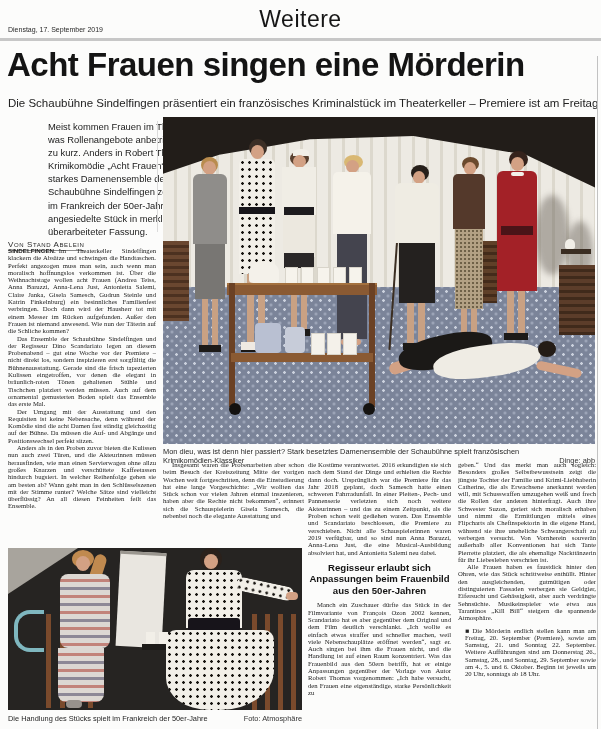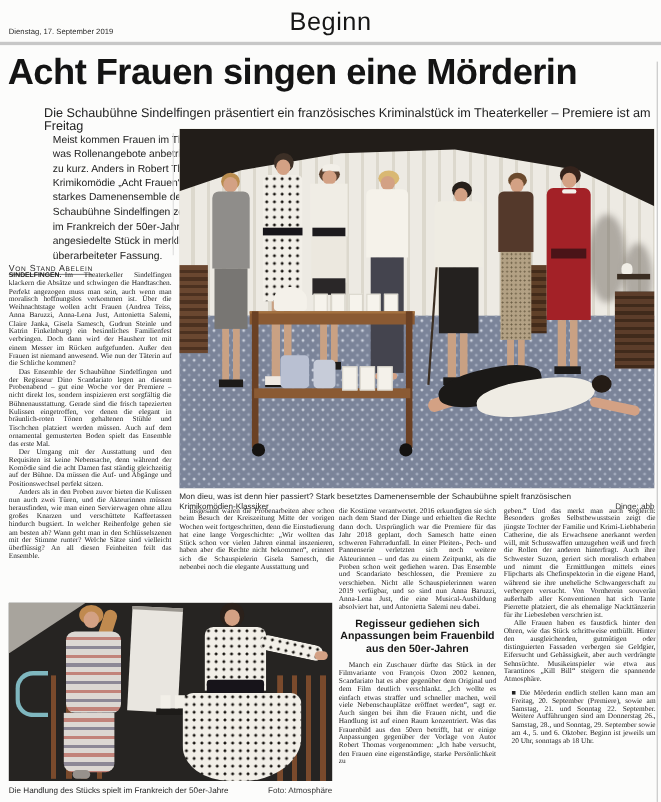--- a/index.html
+++ b/index.html
@@ -6,21 +6,21 @@
   body{width:601px;height:729px;background:#fcfcfb;position:relative;overflow:hidden;
        font-family:"Liberation Sans",sans-serif;color:#1e1e1e;}
   
   .issue-date{position:absolute;left:8px;top:26px;font-size:7px;color:#2a2a2a;}
   .section-title{position:absolute;left:0;top:6px;width:601px;text-align:center;
        font-size:23px;font-weight:400;color:#161616;letter-spacing:.5px;}
   .header-rule{position:absolute;left:0;top:38px;width:601px;height:3px;background:#c7c7c7;}
   
   h1{position:absolute;left:7px;top:48px;margin:0;font-size:33px;line-height:1.05;
        font-weight:700;letter-spacing:-.5px;color:#141414;white-space:nowrap;}
-  .subhead{position:absolute;left:8px;top:97px;font-size:11.5px;color:#222;margin-left:32px;}
+  .subhead{position:absolute;left:8px;top:97px;font-size:11.5px;color:#222;}
   
   .lead{position:absolute;left:8px;top:120px;width:148px;font-size:9.4px;line-height:13.1px;
        font-weight:400;color:#1b1b1b;margin-left:40px;}
   .byline-wrap{position:absolute;left:8px;top:233px;}
   .byline{font-variant:small-caps;font-size:8px;letter-spacing:.6px;color:#2a2a2a;
        border-bottom:1px solid #8a8a8a;padding-bottom:1px;}
   
   .col{position:absolute;font-family:"Liberation Serif",serif;font-size:6.7px;
        line-height:7.3px;text-align:justify;color:#222;overflow:hidden;hyphens:auto;}
   .col1{left:8px;top:247px;width:148px;max-height:296px;}
@@ -65,21 +65,21 @@
   .skin{background:#d3a184;}
   .wood{background:#6a4730;}
   .fig div{position:absolute;}
 </style>
 </head>
 <body>
 
 <div class="page">
 
   <div class="issue-date">Dienstag, 17. September 2019</div>
-  <div class="section-title">Beginn</div>
+  <div class="section-title">Weitere</div>
   <div class="header-rule"></div>
 
   <h1>Acht Frauen singen eine Mörderin</h1>
   <div class="subhead">Die Schaubühne Sindelfingen präsentiert ein französisches Kriminalstück im Theaterkeller – Premiere ist am Freitag</div>
 
   <div class="lead">Meist kommen Frauen im Theater, was Rollenangebote anbetrifft, eher zu kurz. Anders in Robert Thomas’ Krimikomödie „Acht Frauen“. Ein starkes Damenensemble der Schaubühne Sindelfingen zeigt das im Frankreich der 50er-Jahre angesiedelte Stück in merklich überarbeiteter Fassung.</div>
   <div class="byline-wrap">
     <span class="byline">Von Stand Abelein</span>
   </div>
   <div class="vrule-lead"></div>
@@ -197,21 +197,21 @@
   <div class="caption cap-main">
     <span>Mon dieu, was ist denn hier passiert? Stark besetztes Damenensemble der Schaubühne spielt französischen Krimikomödien-Klassiker</span>
     <span class="credit">Dinge: abb</span>
   </div>
 
   <div class="col col2">
     <p class="bp ind">Insgesamt waren die Probenarbeiten aber schon beim Besuch der Kreiszeitung Mitte der vorigen Wochen weit fortgeschritten, denn die Einstudierung hat eine lange Vorgeschichte: „Wir wollten das Stück schon vor vielen Jahren einmal inszenieren, haben aber die Rechte nicht bekommen“, erinnert sich die Schauspielerin Gisela Samesch, die nebenbei noch die elegante Ausstattung und</p>
   </div>
   <div class="col col3">
     <p class="bp">die Kostüme verantwortet. 2016 erkundigten sie sich nach dem Stand der Dinge und erhielten die Rechte dann doch. Ursprünglich war die Premiere für das Jahr 2018 geplant, doch Samesch hatte einen schweren Fahrradunfall. In einer Pleiten-, Pech- und Pannenserie verletzten sich noch weitere Akteurinnen – und das zu einem Zeitpunkt, als die Proben schon weit gediehen waren. Das Ensemble und Scandariato beschlossen, die Premiere zu verschieben. Nicht alle Schauspielerinnen waren 2019 verfügbar, und so sind nun Anna Baruzzi, Anna-Lena Just, die eine Musical-Ausbildung absolviert hat, und Antonietta Salemi neu dabei.</p>
-    <p class="bp crosshead">Regisseur gediehen sich Anpassungen beim Frauenbild aus den 50er-Jahren</p>
+    <p class="bp crosshead">Regisseur erlaubt sich Anpassungen beim Frauenbild aus den 50er-Jahren</p>
     <p class="bp ind">Manch ein Zuschauer dürfte das Stück in der Filmvariante von François Ozon 2002 kennen, Scandariato hat es aber gegenüber dem Original und dem Film deutlich verschlankt. „Ich wollte es einfach etwas straffer und schneller machen, weil viele Nebenschauplätze eröffnet werden“, sagt er. Auch singen bei ihm die Frauen nicht, und die Handlung ist auf einen Raum konzentriert. Was das Frauenbild aus den 50ern betrifft, hat er einige Anpassungen gegenüber der Vorlage von Autor Robert Thomas vorgenommen: „Ich habe versucht, den Frauen eine eigenständige, starke Persönlichkeit zu</p>
   </div>
   <div class="col col4">
     <p class="bp">geben.“ Und das merkt man auch sogleich: Besonders großes Selbstbewusstsein zeigt die jüngste Tochter der Familie und Krimi-Liebhaberin Catherine, die als Erwachsene anerkannt werden will, mit Schusswaffen umzugehen weiß und frech die Rollen der anderen hinterfragt. Auch ihre Schwester Suzon, geriert sich moralisch erhaben und nimmt die Ermittlungen mittels eines Flipcharts als Chefinspektorin in die eigene Hand, während sie ihre uneheliche Schwangerschaft zu verbergen versucht. Von Vornherein souverän außerhalb aller Konventionen hat sich Tante Pierrette platziert, die als ehemalige Nackttänzerin für ihr Liebesleben verschrien ist.</p>
     <p class="bp ind">Alle Frauen haben es faustdick hinter den Ohren, wie das Stück schrittweise enthüllt. Hinter den ausgleichenden, gutmütigen oder distinguierten Fassaden verbergen sie Geldgier, Eifersucht und Gehässigkeit, aber auch verdrängte Sehnsüchte. Musikeinspieler wie etwa aus Tarantinos „Kill Bill“ steigern die spannende Atmosphäre.</p>
     <p class="bp infobox"><span class="bullet">■</span><span>Die Mörderin endlich stellen kann man am Freitag, 20. September (Premiere), sowie am Samstag, 21. und Sonntag 22. September. Weitere Aufführungen sind am Donnerstag 26., Samstag, 28., und Sonntag, 29. September sowie am 4., 5. und 6. Oktober. Beginn ist jeweils um 20 Uhr, sonntags ab 18 Uhr.</span></p>
   </div>
 
   <div class="photo photo-second">
     <div style="left:0;top:0;width:70px;height:46px;background:#a8a49d;clip-path:polygon(0 0,100% 0,0 100%);"></div>

